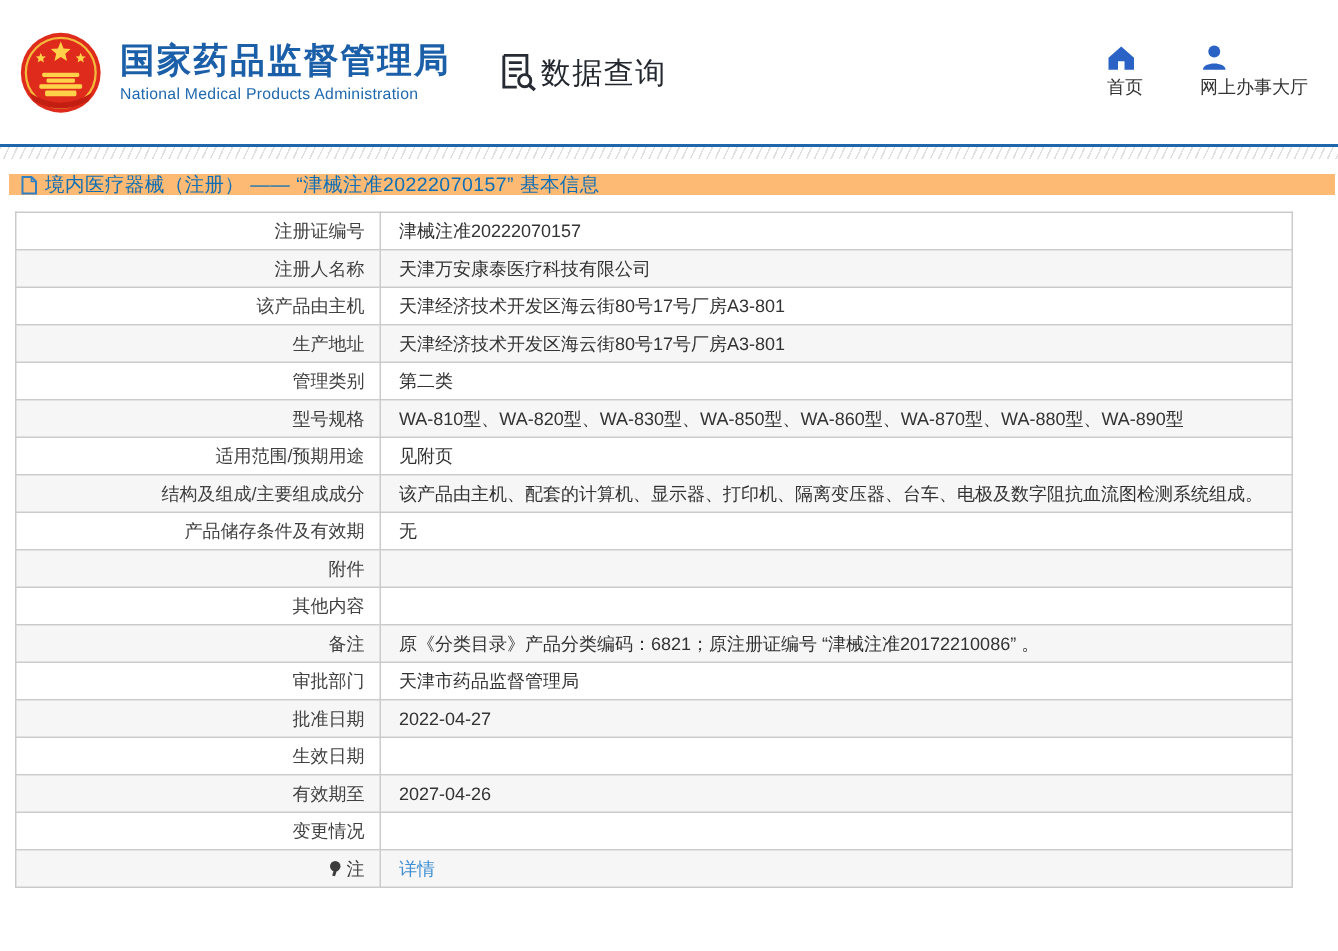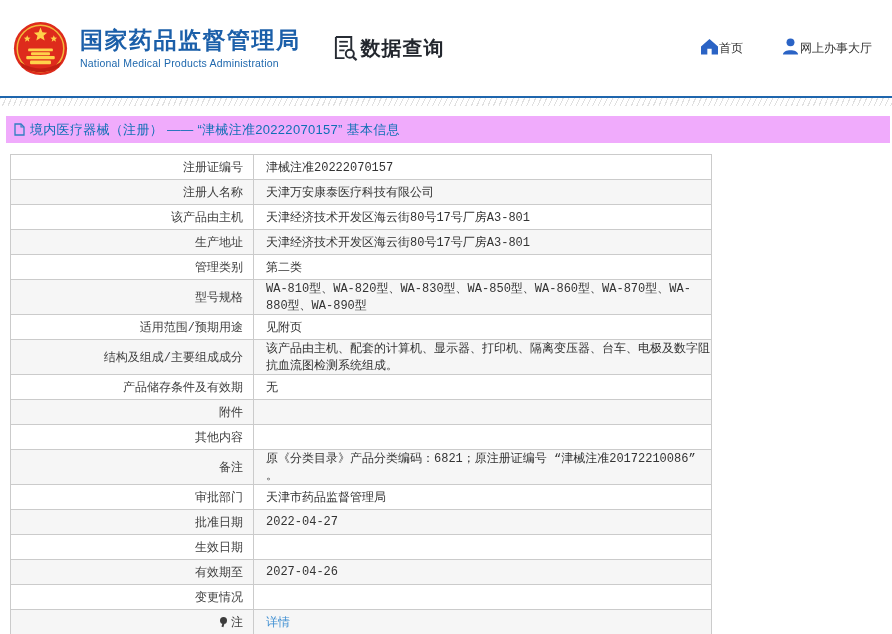--- a/index.html
+++ b/index.html
@@ -6,37 +6,37 @@
   html,body { width:892px; background:#fff; font-family:"Liberation Sans","DejaVu Sans",sans-serif; }
 
   
   .header { height:96px; display:flex; align-items:center; padding:0 14px 0 12px; background:#fff; }
   .emblem { width:57px; height:57px; flex:0 0 auto; margin-right:11px; }
   .brand { display:flex; flex-direction:column; justify-content:center; }
   .brand-zh { font-size:23px; font-weight:bold; color:#1b5fa9; letter-spacing:1.5px; line-height:1.2; }
   .brand-en { font-size:10.5px; color:#2069ae; margin-top:3px; letter-spacing:0.2px; }
   .data-query { display:flex; align-items:center; margin-left:32px; cursor:pointer; }
   .data-query-icon { width:25px; height:26px; margin-right:3px; }
-  .data-query-label { font-size:20px; color:#23272e; font-weight:700; letter-spacing:1px; }
+  .data-query-label { font-size:20px; color:#23272e; font-weight:400; letter-spacing:1px; }
   .header-nav { margin-left:auto; display:flex; gap:38px; padding-right:6px; }
-  .nav-item { display:flex; align-items:center; cursor:pointer; }
+  .nav-item { display:flex; flex-direction:column; cursor:pointer; }
   .nav-item .nav-icon { width:19px; height:17px; margin-bottom:3px; }
   .nav-item .nav-label { font-size:12px; color:#333; white-space:nowrap; }
 
   .header-divider { height:2px; background:#1f66ad; }
   .hatch-band { height:8px; background:repeating-linear-gradient(115deg,#e0e0e0 0,#e0e0e0 1px,#ffffff 1px,#ffffff 5px); }
 
   
-  .title-bar { margin:10px 2px 0 6px; height:27px; background:#f0abfc; display:flex; align-items:center; padding-left:8px; }
+  .title-bar { margin:10px 2px 0 6px; height:14px; background:#fdba74; display:flex; align-items:center; padding-left:8px; }
   .title-doc-icon { width:11px; height:13px; margin-right:5px; flex:0 0 auto; }
   .page-title { font-size:13px; color:#0f6fb5; letter-spacing:0.3px; }
 
   
   .info-table-wrap { margin:11px 4px 0 10px; }
-  table.info-table { width:702px; border-collapse:collapse; table-layout:fixed;font-family:Liberation Mono, monospace; }
+  table.info-table { width:852px; border-collapse:collapse; table-layout:fixed; }
   table.info-table td { border:1px solid #cbcbcb; height:25px; font-size:12px; vertical-align:middle; }
   table.info-table tr:nth-child(even) td { background:#f6f6f6; }
   table.info-table tr:nth-child(odd) td { background:#ffffff; }
   td.label-cell { width:243px; text-align:right; padding-right:10px; color:#404040; }
   td.value-cell { padding-left:12px; color:#333333; }
   td.value-cell a { color:#3f8fd2; text-decoration:none;text-align:center; }
 
   .pin-icon { display:inline-block; width:9px; height:12px; position:relative; margin-right:3px; vertical-align:-2px; }
   .pin-icon::before { content:''; position:absolute; top:1px; left:1px; width:7px; height:7px; background:#3c3c3c; border-radius:50%; }
   .pin-icon::after { content:''; position:absolute; left:2.5px; top:7.5px; width:2px; height:4px; background:#3c3c3c; transform:rotate(18deg); }

